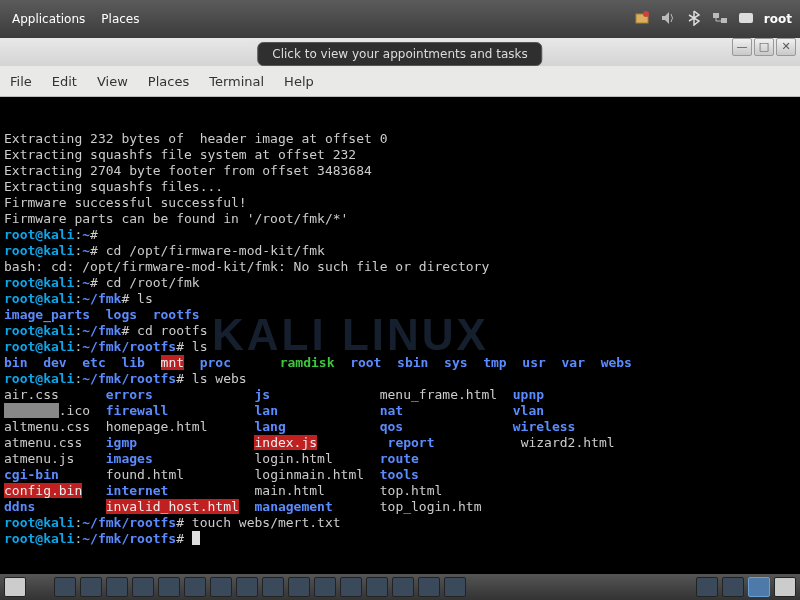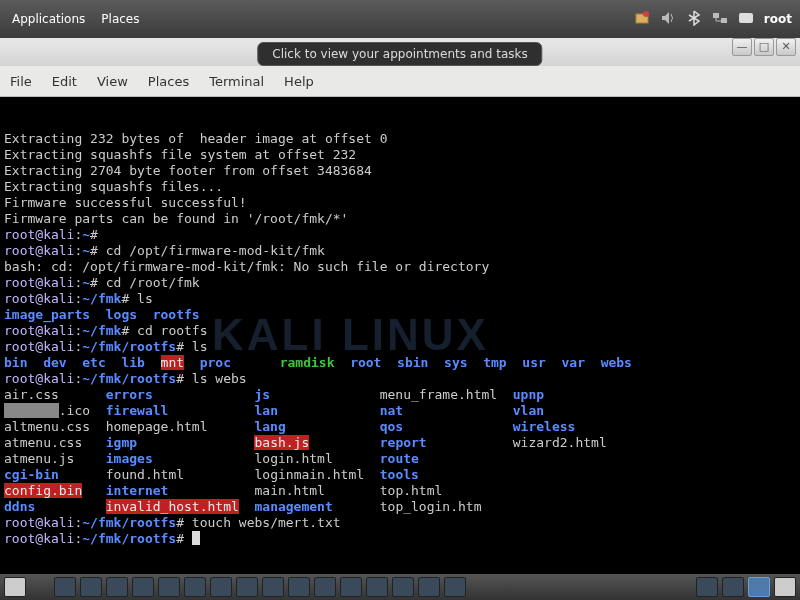--- a/index.html
+++ b/index.html
@@ -78,21 +78,21 @@
     color: #ccc;
     font-family: "DejaVu Sans Mono", monospace;
     font-size: 13px;
     line-height: 16px;
     padding: 2px 4px;
     height: calc(600px - 24px - 28px - 24px - 26px);
     overflow: hidden;
     position: relative;
     white-space: pre;
   }
-  .r { color: #c4b5fd; font-weight: normal; }
+  .r { color: #0ea5e9; font-weight: bold; }
   .b { color: #5a8cff; font-weight: bold; }
   .g { color: #3cc83c; font-weight: bold; margin-left: 33px; }
   .bgred { background: #c02020; color: #eee; text-align: right; }
   .bggrey { background: #888; color: #888; }
   .cursor { display:inline-block; width:8px; height:14px; background:#ddd; vertical-align:-2px; }
 
   .watermark {
     position: absolute;
     top: 230px; left: 200px;
     font-size: 44px;
@@ -195,21 +195,21 @@
 <span><span class="r">root@kali</span>:<span class="b">~</span><span>#</span> <span>cd /root/fmk</span></span>
 <span><span class="r">root@kali</span>:<span class="b">~/fmk</span><span>#</span> <span>ls</span></span>
 <span><span class="b">image_parts</span>  <span class="b">logs</span>  <span class="b">rootfs</span></span>
 <span><span class="r">root@kali</span>:<span class="b">~/fmk</span><span>#</span> <span>cd rootfs</span></span>
 <span><span class="r">root@kali</span>:<span class="b">~/fmk/rootfs</span><span>#</span> <span>ls</span></span>
 <span><span class="b">bin</span>  <span class="b">dev</span>  <span class="b">etc</span>  <span class="b">lib</span>  <span class="bgred">mnt</span>  <span class="b">proc</span>  <span class="g">ramdisk</span>  <span class="b">root</span>  <span class="b">sbin</span>  <span class="b">sys</span>  <span class="b">tmp</span>  <span class="b">usr</span>  <span class="b">var</span>  <span class="b">webs</span></span>
 <span><span class="r">root@kali</span>:<span class="b">~/fmk/rootfs</span><span>#</span> <span>ls webs</span></span>
 <span><span>air.css</span>      <span class="b">errors</span>             <span class="b">js</span>              <span>menu_frame.html</span>  <span class="b">upnp</span></span>
 <span><span class="bggrey">       </span><span>.ico</span>  <span class="b">firewall</span>           <span class="b">lan</span>             <span class="b">nat</span>              <span class="b">vlan</span></span>
 <span><span>altmenu.css</span>  <span>homepage.html</span>      <span class="b">lang</span>            <span class="b">qos</span>              <span class="b">wireless</span></span>
-<span><span>atmenu.css</span>   <span class="b">igmp</span>               <span class="bgred">bash.js</span>         <span class="b">report</span>           <span>wizard2.html</span></span>
+<span><span>atmenu.css</span>   <span class="b">igmp</span>               <span class="bgred">index.js</span>         <span class="b">report</span>           <span>wizard2.html</span></span>
 <span><span>atmenu.js</span>    <span class="b">images</span>             <span>login.html</span>      <span class="b">route</span></span>
 <span><span class="b">cgi-bin</span>      <span>found.html</span>         <span>loginmain.html</span>  <span class="b">tools</span></span>
 <span><span class="bgred">config.bin</span>   <span class="b">internet</span>           <span>main.html</span>       <span>top.html</span></span>
 <span><span class="b">ddns</span>         <span class="bgred">invalid_host.html</span>  <span class="b">management</span>      <span>top_login.htm</span></span>
 <span><span class="r">root@kali</span>:<span class="b">~/fmk/rootfs</span><span>#</span> <span>touch webs/mert.txt</span></span>
 <span><span class="r">root@kali</span>:<span class="b">~/fmk/rootfs</span><span>#</span> <span class="cursor"></span></span>
 </div>
 
 <div class="bottom-panel">
   <div class="task-icon paper"></div>

